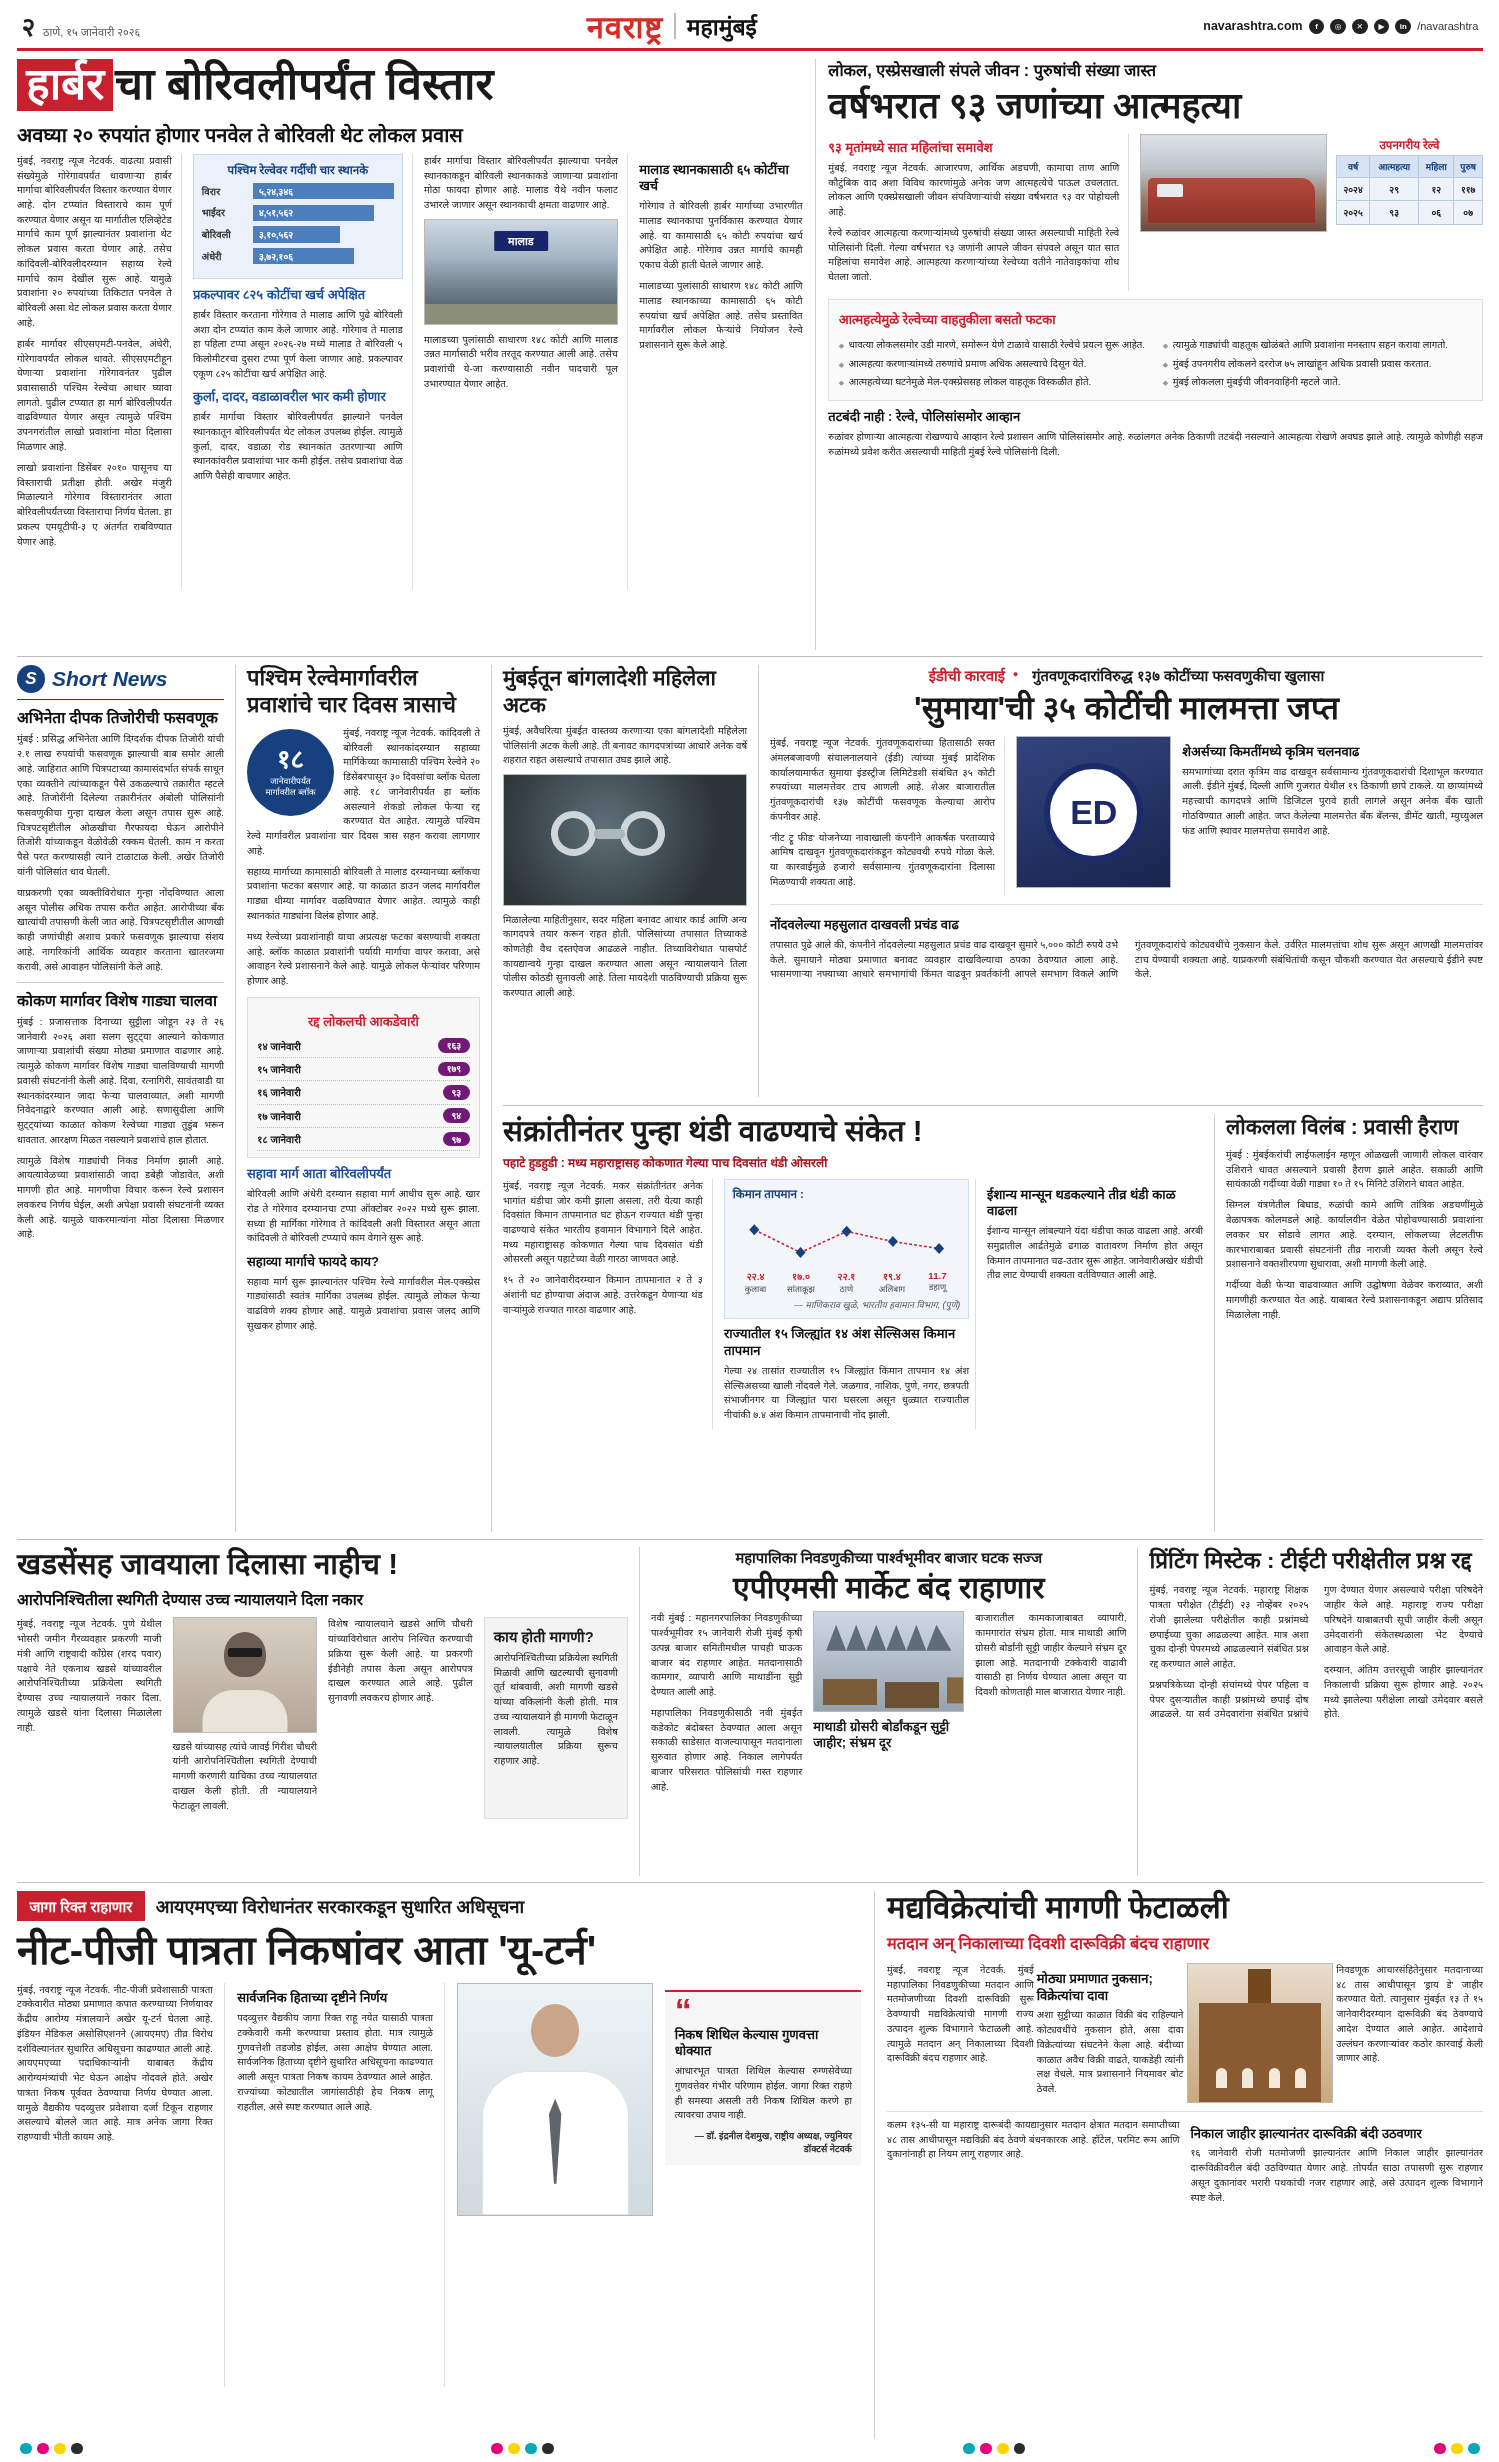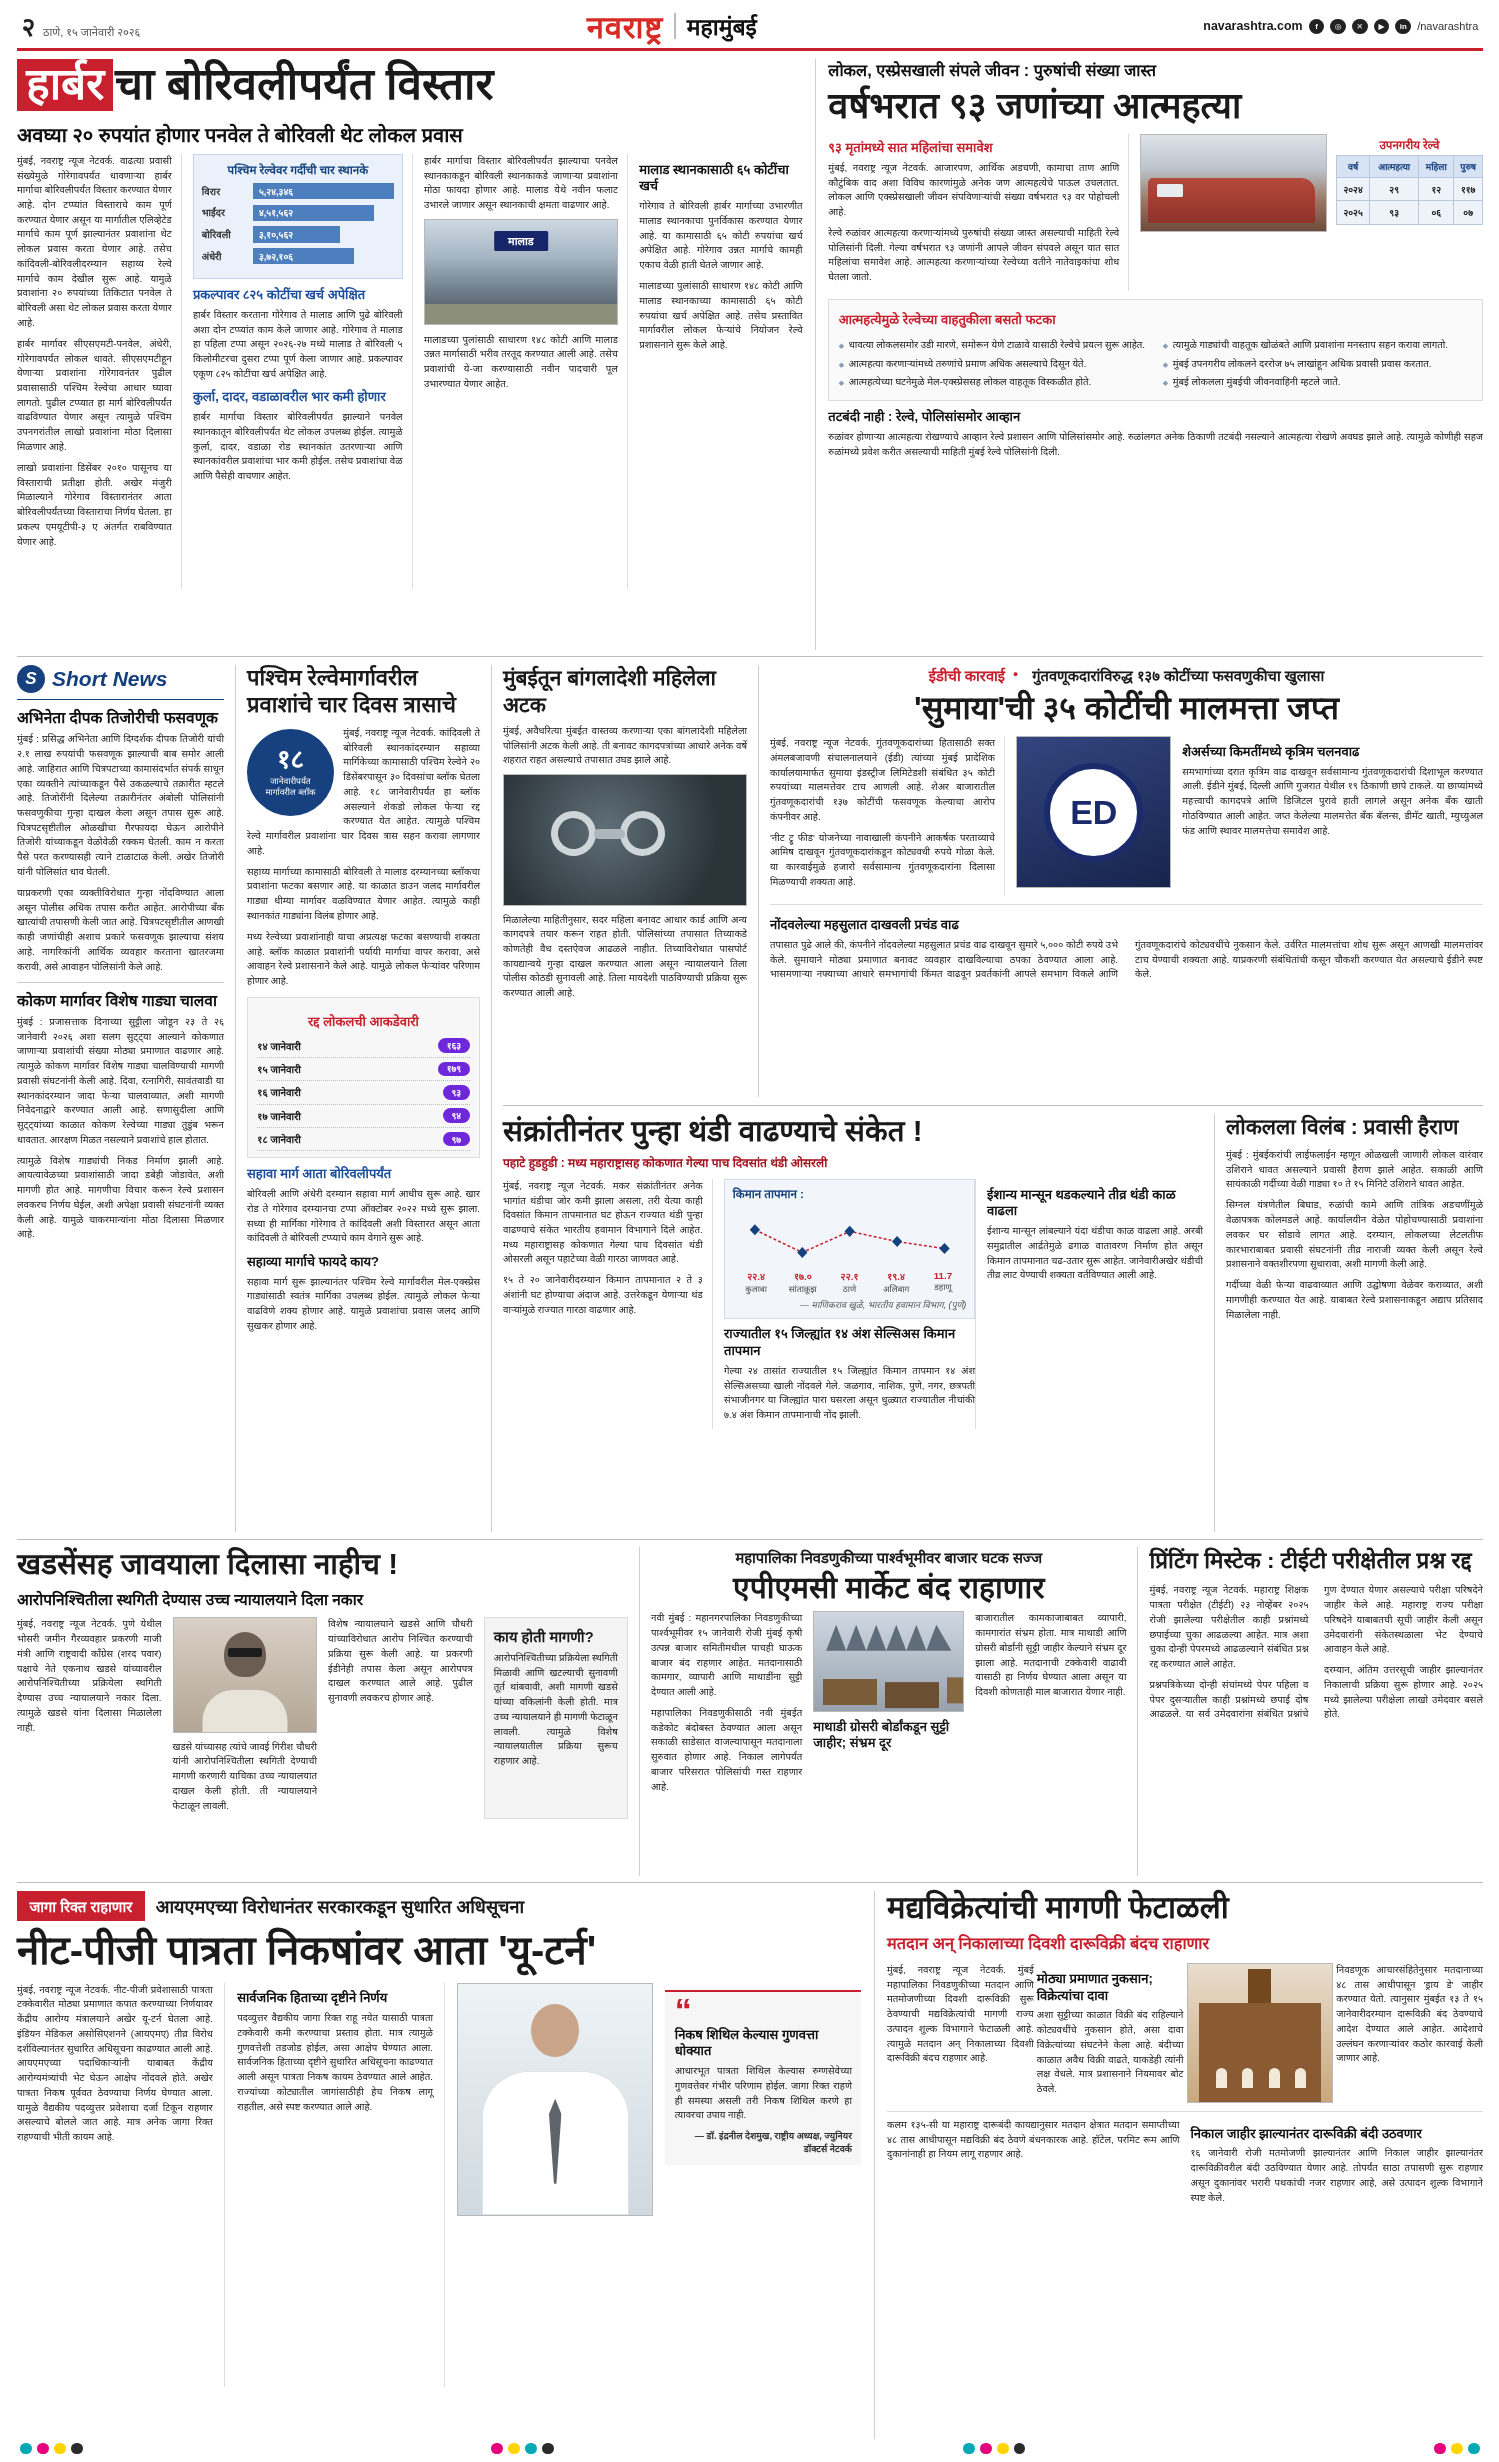--- a/index.html
+++ b/index.html
@@ -91,21 +91,21 @@
   .wr-head { font-size:22px; font-weight:bold; line-height:1.2; margin-bottom:7.8px; }
   .blk-badge { float:left; width:87px; height:87px; border-radius:50%; background:#16407e; color:#fff;
                display:flex; flex-direction:column; align-items:center; justify-content:center; text-align:center;
                margin:3.1px 9.3px 4.7px 0; padding:7.8px; }
   .blk-num { font-size:26px; font-weight:bold; line-height:1; }
   .blk-text { font-size:8.5px; line-height:1.3; margin-top:3.9px; }
   .cl-box { background:#f7f7f7; border:0.8px solid #ddd; padding:6.2px 9.3px; margin:7.8px 0; }
   .cl-title { color:#c8202e; font-weight:bold; font-size:13px; text-align:center; margin-bottom:4.7px;margin-top:8px; }
   .cl-row { display:flex; align-items:center; justify-content:space-between; border-bottom:0.8px dotted #bbb;
             padding:3.9px 0; font-size:10px; font-weight:bold; }
-  .cl-count { background:#6d28d9; color:#fff; border-radius:9.3px; padding:0.8px 8.5px; font-size:9.3px; }
+  .cl-count { background:#701a75; color:#fff; border-radius:9.3px; padding:0.8px 8.5px; font-size:9.3px; }
 
   .midstack { flex:1; padding-left:11px; display:flex; flex-direction:column; }
   .midrow1 { display:flex; height:432px; }
   .bangla { flex:0 0 256px; padding-right:11px; border-right:0.8px solid #cfcfcf; }
   .bg-head { font-size:21px; font-weight:bold; line-height:1.25; margin-bottom:6.2px; }
   .cuff-photo { height:132px; margin:6.2px 0; background:radial-gradient(circle at 42% 40%, #5f6f78 0%, #2b3439 70%); }
   .cuff { position:absolute; width:45px; height:45px; border:7.8px solid #cfd6da; border-radius:50%; top:36px; }
   .cuff.c1 { left:47px; transform:rotate(-12deg); }
   .cuff.c2 { left:116px; transform:rotate(14deg); }
   .cuff-link { position:absolute; top:54px; left:90px; width:31px; height:9.3px; background:#aeb7bc; border-radius:4.7px; }
@@ -125,21 +125,21 @@
   .ed-c3 { flex:1; }
   .ed-sub2 { margin-top:7.8px; border-top:0.8px solid #ddd; padding-top:4.7px; }
   .ed-sub2 .bd { column-count:2; column-gap:17px; }
 
   .midrow2 { flex:1; display:flex; border-top:0.8px solid #bdbdbd; padding-top:7.8px; margin-top:7.8px; }
   .weather { flex:1; padding-right:11px; border-right:0.8px solid #cfcfcf; }
   .wx-head { font-size:29.5px; font-weight:bold; line-height:1.15; margin-bottom:6.2px; }
   .wx-sub { font-size:12px; font-weight:bold; color:#a5131f; margin-bottom:7.8px; }
   .wx-cols { display:flex; gap:11px; }
   .wx-a { flex:0 0 30%; border-right:0.8px solid #ddd; padding-right:9.3px; }
-  .wx-b { flex:0 0 36%; border-right:0.8px solid #ddd; padding-right:0; }
+  .wx-b { flex:0 0 36%; border-right:0.8px solid #ddd; padding-right:6px; }
   .wx-c { flex:1; }
   .temp-box { background:#f2f6fb; border:0.8px solid #cfdceb; padding:6.2px 7.8px; margin-bottom:6.2px; }
   .temp-title { font-weight:bold; font-size:11.6px; color:#16407e; margin-bottom:3.1px; }
   .temp-cities { display:flex; margin-top:1.6px; }
   .tc { flex:1; text-align:center; }
   .tc-val { font-weight:bold; font-size:9.7px; color:#c8202e; }
   .tc-name { font-size:8.5px; color:#444; }
   .temp-attr { font-size:9px; color:#555; text-align:right; margin-top:4.7px; font-style:italic; }
 
   .vilamb { flex:0 0 268px; padding-left:11px; }

